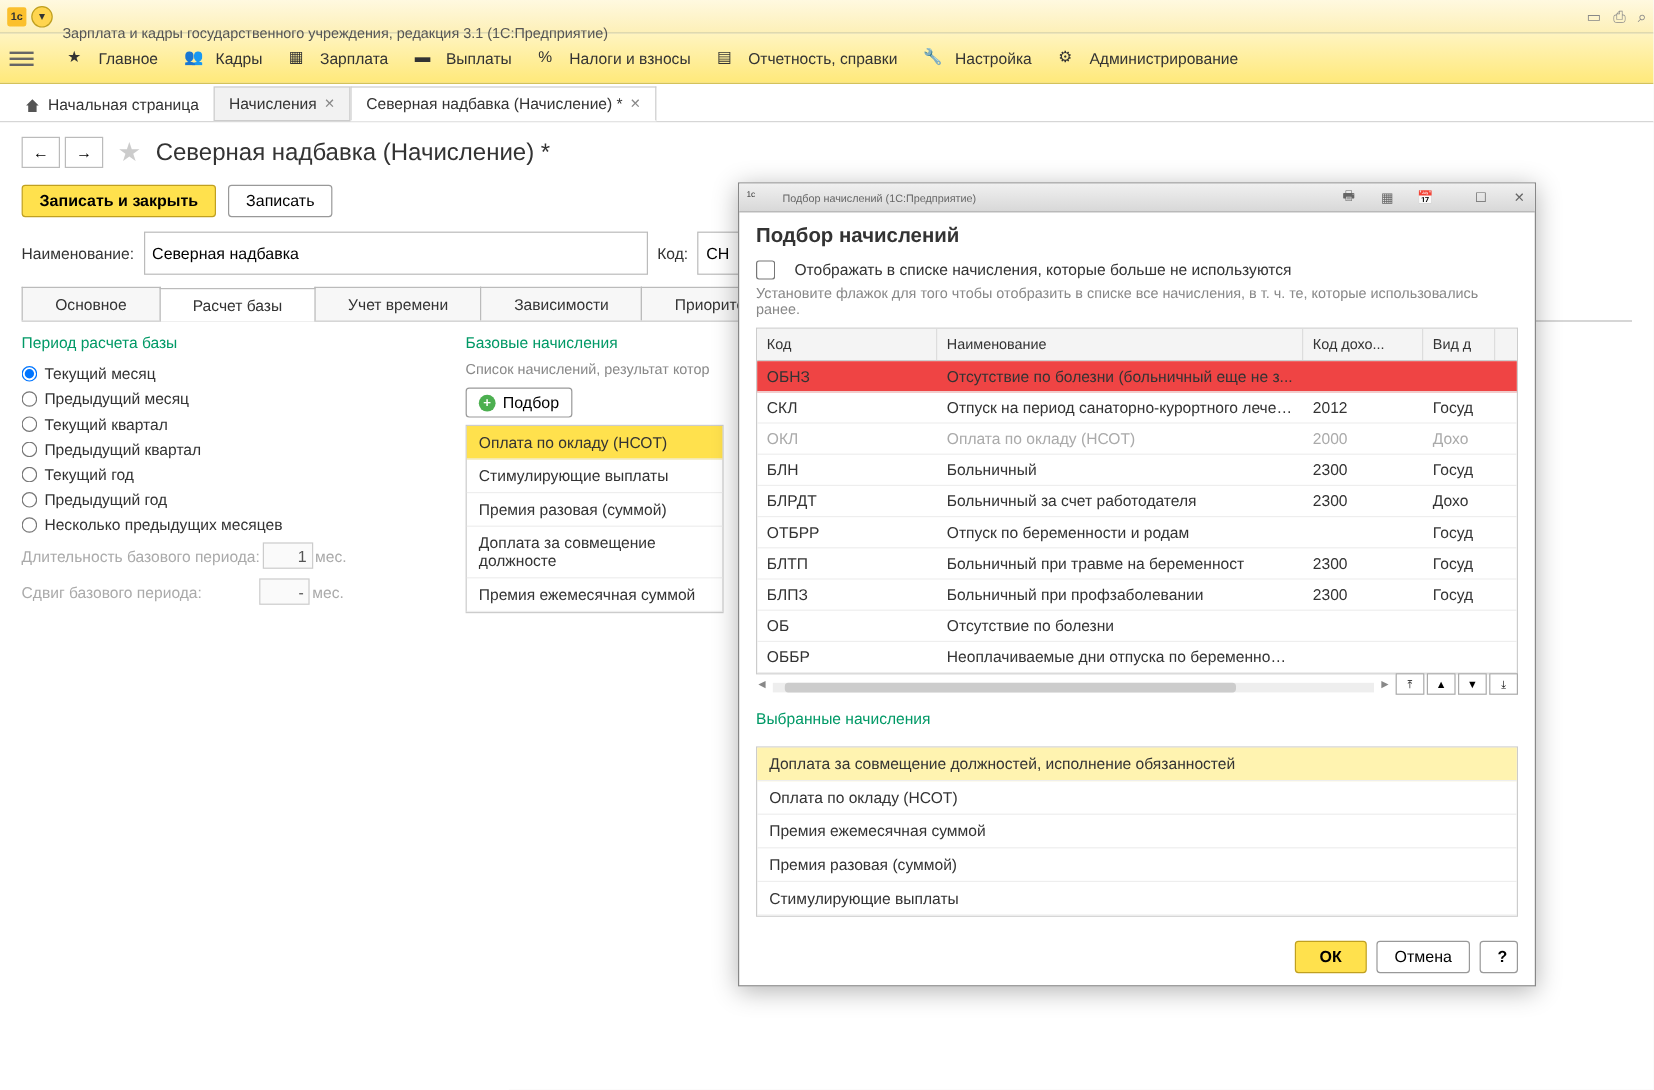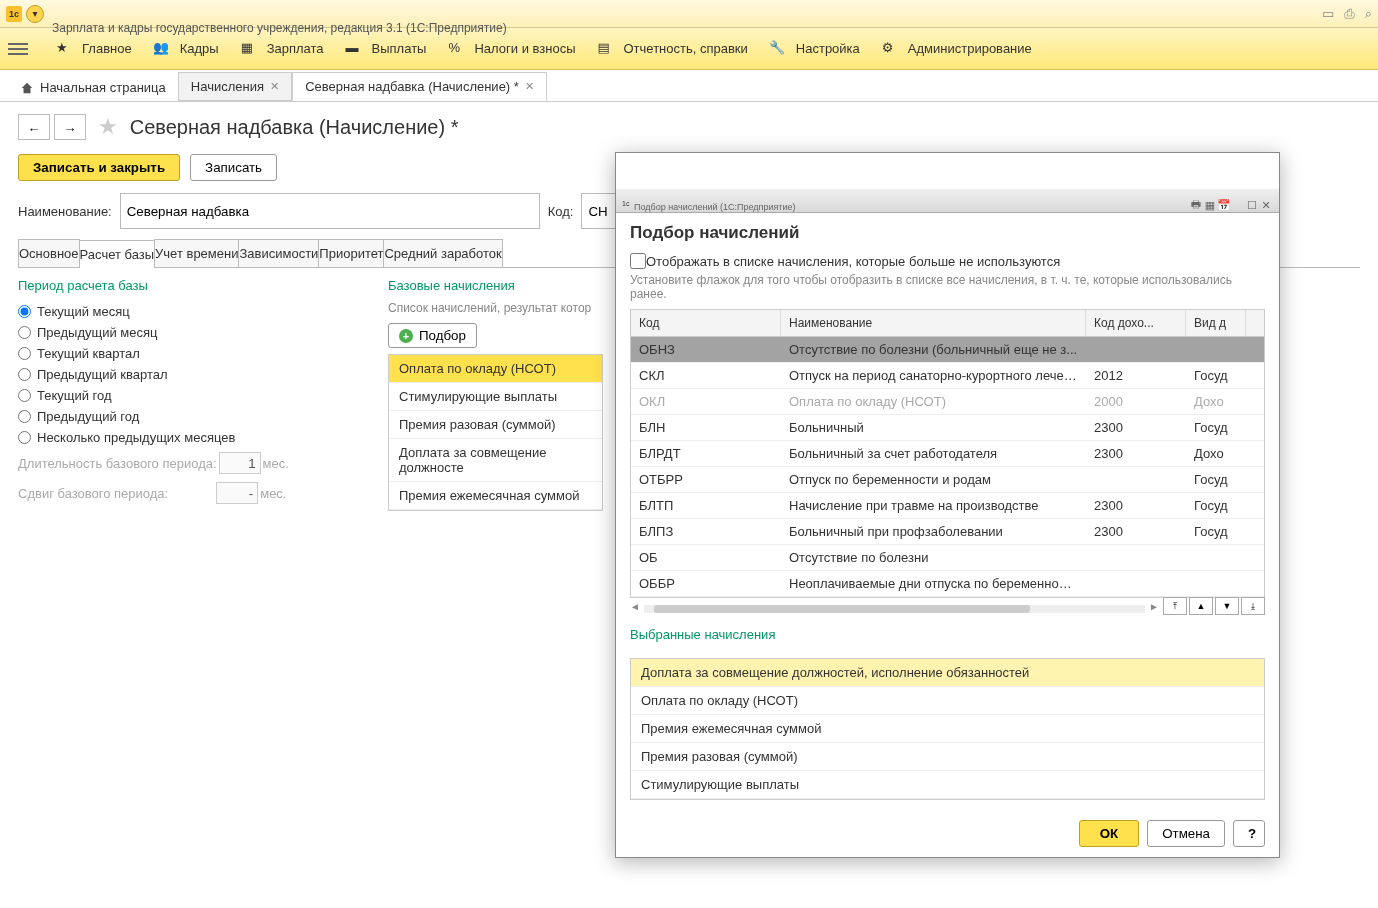--- a/index.html
+++ b/index.html
@@ -35,60 +35,60 @@
 .btn { padding: 5px 14px; border: 1px solid #999; background: #fff; cursor: pointer; border-radius: 3px; }
 .btn.primary { background: #ffe14d; border-color: #c0a020; font-weight: bold; }
 
 .form-row { display: flex; align-items: center; gap: 8px; margin-bottom: 10px; }
 .form-row label { }
 .form-row input[type=text] { border: 1px solid #bbb; padding: 3px 6px; height: 36px; }
 .form-row input.name { width: 420px; }
 .form-row input.code { width: 60px; }
 
 .subtabs { display: flex; border-bottom: 1px solid #bbb; margin-bottom: 10px; }
-.subtab { padding: 6px 0; border: 1px solid #bbb; border-bottom: none; background: #f7f7f7; cursor: pointer; margin-right: -1px; }
+.subtab { padding: 6px 27px; border: 1px solid #bbb; border-bottom: none; background: #f7f7f7; cursor: pointer; margin-right: -1px; }
 .subtab.active { background: #fff; position: relative; top: 1px; }
 
 .content-cols { display: flex; gap: 20px; }
 .col-left { width: 350px; }
 .col-right { flex: 1; }
 .section-title { color: #009966; margin-bottom: 8px; }
 .hint-text { color: #888; margin-bottom: 8px; font-size: 12px; }
 .radio-list label { display: flex; align-items: center; gap: 6px; padding: 3px 0; }
 .disabled-row { color: #aaa; display: flex; align-items: center; gap: 2px; padding: 4px 0; }
 .num-input { width: 42px; height: 22px; border: 1px solid #ccc; text-align: right; padding-right: 4px; }
 .btn-add { display: inline-flex; align-items: center; gap: 6px; border: 1px solid #999; padding: 4px 10px; background: #fff; cursor: pointer; border-radius: 3px; margin-bottom: 6px; }
 .btn-add .plus { width: 14px; height: 14px; background: #4caf50; border-radius: 50%; color: #fff; display: flex; align-items: center; justify-content: center; font-size: 11px; font-weight: bold; }
 
 .list-box { border: 1px solid #ccc; }
 .list-item { padding: 6px 10px; border-bottom: 1px solid #eee; cursor: pointer; }
 .list-item.selected { background: #ffe14d; }
 
 
 .dialog { position: absolute; left: 615px; top: 50px; width: 665px; background: #fff; border: 1px solid #888; box-shadow: 0 4px 20px rgba(0,0,0,0.3); }
-.dialog-titlebar { height: 24px; background: linear-gradient(#f0f0f0, #d8d8d8); display: flex; align-items: flex-end; padding: 0 6px; gap: 0; border-bottom: 1px solid #aaa; margin-top: 36px; }
+.dialog-titlebar { height: 24px; background: linear-gradient(#f0f0f0, #d8d8d8); display: flex; align-items: center; padding: 0 6px; gap: 18px; border-bottom: 1px solid #aaa; }
 .dialog-titlebar .dmini { font-size: 9px; color: #666; }
 .dialog-titlebar .spacer { flex: 1; }
 .dialog-titlebar .dicon { width: 14px; height: 14px; cursor: pointer; font-size: 11px; color: #666; display: flex; align-items: center; justify-content: center; }
 .dialog-body { padding: 10px 14px; }
 .dialog-body h2 { font-size: 17px; margin-bottom: 10px; }
-.check-row { display: flex; align-items: center; gap: 0; margin-bottom: 4px; }
+.check-row { display: flex; align-items: flex-start; gap: 16px; margin-bottom: 4px; }
 .check-row input { width:16px; height:16px; }
 .dhint { color: #888; font-size: 12px; margin-bottom: 8px; }
 
 .grid { border: 1px solid #ccc; }
 .grid-head { display: flex; background: #f4f4f4; border-bottom: 1px solid #ccc; }
 .ghcell { padding: 6px 8px; border-right: 1px solid #ddd; font-size: 12px; }
 .gc-code { width: 150px; }
 .gc-name { width: 305px; }
 .gc-dohod { width: 100px; }
 .gc-vid { width: 60px; }
 .grid-row { display: flex; border-bottom: 1px solid #eee; cursor: pointer; }
 .grid-row .gcell { padding: 5px 8px; white-space: nowrap; overflow: hidden; text-overflow: ellipsis; }
-.grid-row.sel { background: #a3a3a3; }
+.grid-row.sel { background: #ef4444; }
 .grid-row.dis { color: #aaa; }
 .grid-scroll { height: 8px; background: #eee; position: relative; margin-top:4px;}
 .grid-ctrl { display: flex; justify-content: flex-end; gap: 2px; margin-top: -1px; }
 .grid-ctrl button { width: 24px; height: 18px; border: 1px solid #aaa; background: #fff; font-size: 9px; cursor: pointer; }
 
 .selected-title { color: #009966; margin: 12px 0 16px; }
 .sel-list { border: 1px solid #ccc; }
 .sel-item { padding: 6px 10px; border-bottom: 1px solid #eee; cursor: pointer; }
 .sel-item.hl { background: #fff3b0; }
 
@@ -320,21 +320,21 @@
               <div class="gcell gc-vid">Дохо</div>
             </div>
             <div class="grid-row">
               <div class="gcell gc-code">ОТБРР</div>
               <div class="gcell gc-name">Отпуск по беременности и родам</div>
               <div class="gcell gc-dohod"></div>
               <div class="gcell gc-vid">Госуд</div>
             </div>
             <div class="grid-row">
               <div class="gcell gc-code">БЛТП</div>
-              <div class="gcell gc-name">Начисление при травме на производстве</div>
+              <div class="gcell gc-name">Больничный при травме на беременност</div>
               <div class="gcell gc-dohod">2300</div>
               <div class="gcell gc-vid">Госуд</div>
             </div>
             <div class="grid-row">
               <div class="gcell gc-code">БЛПЗ</div>
               <div class="gcell gc-name">Больничный при профзаболевании</div>
               <div class="gcell gc-dohod">2300</div>
               <div class="gcell gc-vid">Госуд</div>
             </div>
             <div class="grid-row">

